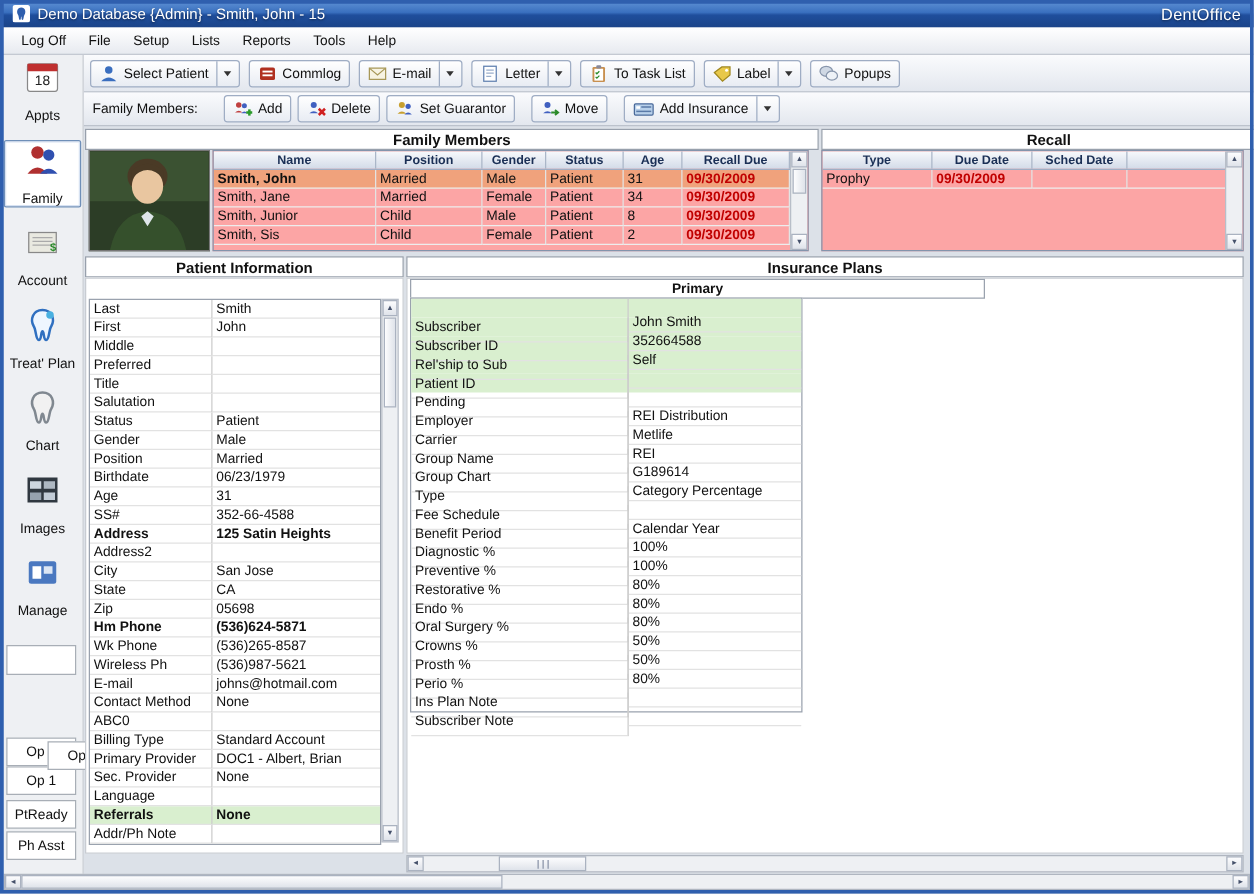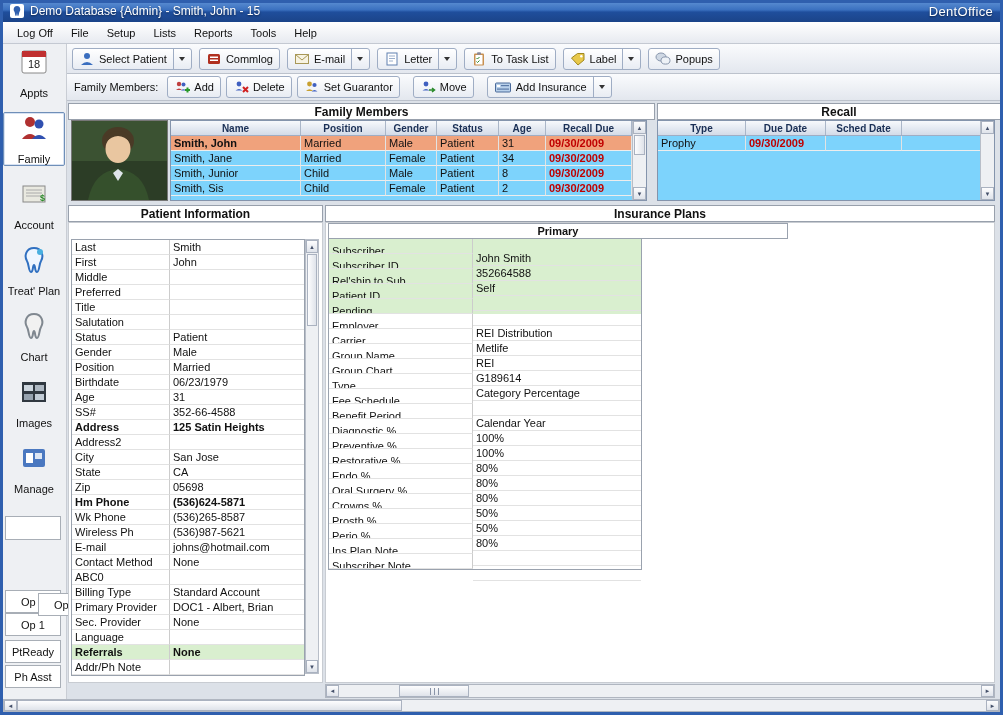--- a/index.html
+++ b/index.html
@@ -27,38 +27,38 @@
   
   .toolbar{box-sizing:border-box;display:flex;align-items:center;
     background:linear-gradient(#fafbfd,#e3e7ee);border-bottom:1px solid #bcc2cc}
   .t1{left:66px;top:44px;width:937px;height:30px;padding-left:6px;gap:7px}
   .t2{left:66px;top:74px;width:937px;height:27px;padding-left:8px;gap:5px}
   .tbtn{height:22px;display:flex;align-items:center;gap:4px;padding:0 6px;box-sizing:border-box;
     background:linear-gradient(#ffffff,#e8ecf3);border:1px solid #9fadc4;border-radius:3px;white-space:nowrap}
   .drop{border-left:1px solid #9fadc4;margin-left:2px;padding-left:5px;align-self:stretch;display:flex;align-items:center}
   .dArrow{width:0;height:0;border-left:3.5px solid transparent;border-right:3.5px solid transparent;border-top:4px solid #333}
   .tlabel{white-space:nowrap}
-  .t2-label{margin-right:4px}
+  .t2-label{margin-right:16px}
 
   
   .sidebar{left:0;top:44px;width:66px;height:668px;background:#eef0f3;border-right:1px solid #c9cdd4}
   .mod{position:absolute;left:3px;width:60px;height:52px;display:flex;flex-direction:column;
     align-items:center;justify-content:space-between;gap:2px;border:1px solid transparent;border-radius:2px}
   .mod.selected{background:#ffffff;border-color:#6f8fb8;box-shadow:0 0 0 1px #d7e2f2 inset}
   .mod-label{font-size:11px}
   .slot{position:absolute;left:5px;width:56px;height:24px;background:#fff;border:1px solid #a8aeb6;box-sizing:border-box}
   .opbtn{position:absolute;left:5px;width:56px;height:23px;background:#fff;border:1px solid #a8aeb6;
     box-sizing:border-box;display:flex;align-items:center;justify-content:center}
 
   
   .sec-title{background:#fff;border:1px solid #98a0ac;box-sizing:border-box;font-weight:bold;font-size:12px;
     display:flex;align-items:center;justify-content:center}
 
   
-  .grid{background:#7dd3fc;border:1px solid #8494ac;box-sizing:border-box;overflow:hidden}
+  .grid{background:#fca5a5;border:1px solid #8494ac;box-sizing:border-box;overflow:hidden}
   .grid-header{display:flex;height:14px;background:linear-gradient(#f7f9fc,#d3dbe8);
     border-bottom:1px solid #9fadc4;font-weight:bold;color:#1a2f55}
   .hcell{border-right:1px solid #aab6c8;box-sizing:border-box;display:flex;align-items:center;
     justify-content:center;font-size:10px;overflow:hidden;white-space:nowrap}
   .grid-row{display:flex;height:15px}
   .cell{box-sizing:border-box;padding:1px 3px;border-right:1px solid #e3e3e3;border-bottom:1px solid #ededed;
     white-space:nowrap;overflow:hidden;line-height:12px}
   .c-name{width:130px}.c-pos{width:85px}.c-gen{width:51px}.c-status{width:62px}.c-age{width:47px}.c-due{width:86px}
   .r-type{width:88px}.r-due{width:80px}.r-sched{width:76px}.r-fill{flex:1;border-right:none}
   .sel{background:#f0a27c}
@@ -93,21 +93,21 @@
   .pi-label{width:98px;border-right:1px solid #cccccc;border-bottom:1px solid #e2e2e2;padding:1px 3px;
     box-sizing:border-box;white-space:nowrap;overflow:hidden;line-height:12px}
   .pi-value{flex:1;border-bottom:1px solid #e2e2e2;padding:1px 3px;box-sizing:border-box;
     white-space:nowrap;overflow:hidden;line-height:12px}
   .green{background:#d9efcf}
   .pi-vscroll{left:305px;top:239px;width:14px;height:435px;background:#eef0f3;border:1px solid #b8bec8;box-sizing:border-box}
 
   .primary-header{left:328px;top:223px;width:460px;height:16px;border:1px solid #9aa2ae;background:#fff;
     box-sizing:border-box;font-weight:bold;display:flex;align-items:center;justify-content:center}
   .ins-grid{left:328px;top:238px;width:314px;border:1px solid #9aa2ae;background:#fff;box-sizing:border-box}
-  .ins-label{width:144px;border-right:1px solid #cccccc;border-bottom:1px solid #e2e2e2;padding:6px 3px;
+  .ins-label{width:174px;border-right:1px solid #cccccc;border-bottom:1px solid #e2e2e2;padding:17px 3px;
     box-sizing:border-box;white-space:nowrap;overflow:hidden;line-height:12px}
   .ins-value{flex:1;border-bottom:1px solid #e2e2e2;padding:13px 3px;box-sizing:border-box;
     white-space:nowrap;overflow:hidden;line-height:12px}
 
   .ins-hscroll{left:325px;top:684px;width:670px;height:14px}
   .outer-hscroll{left:3px;top:699px;width:997px;height:13px}
 </style>
 </head>
 <body>
 

